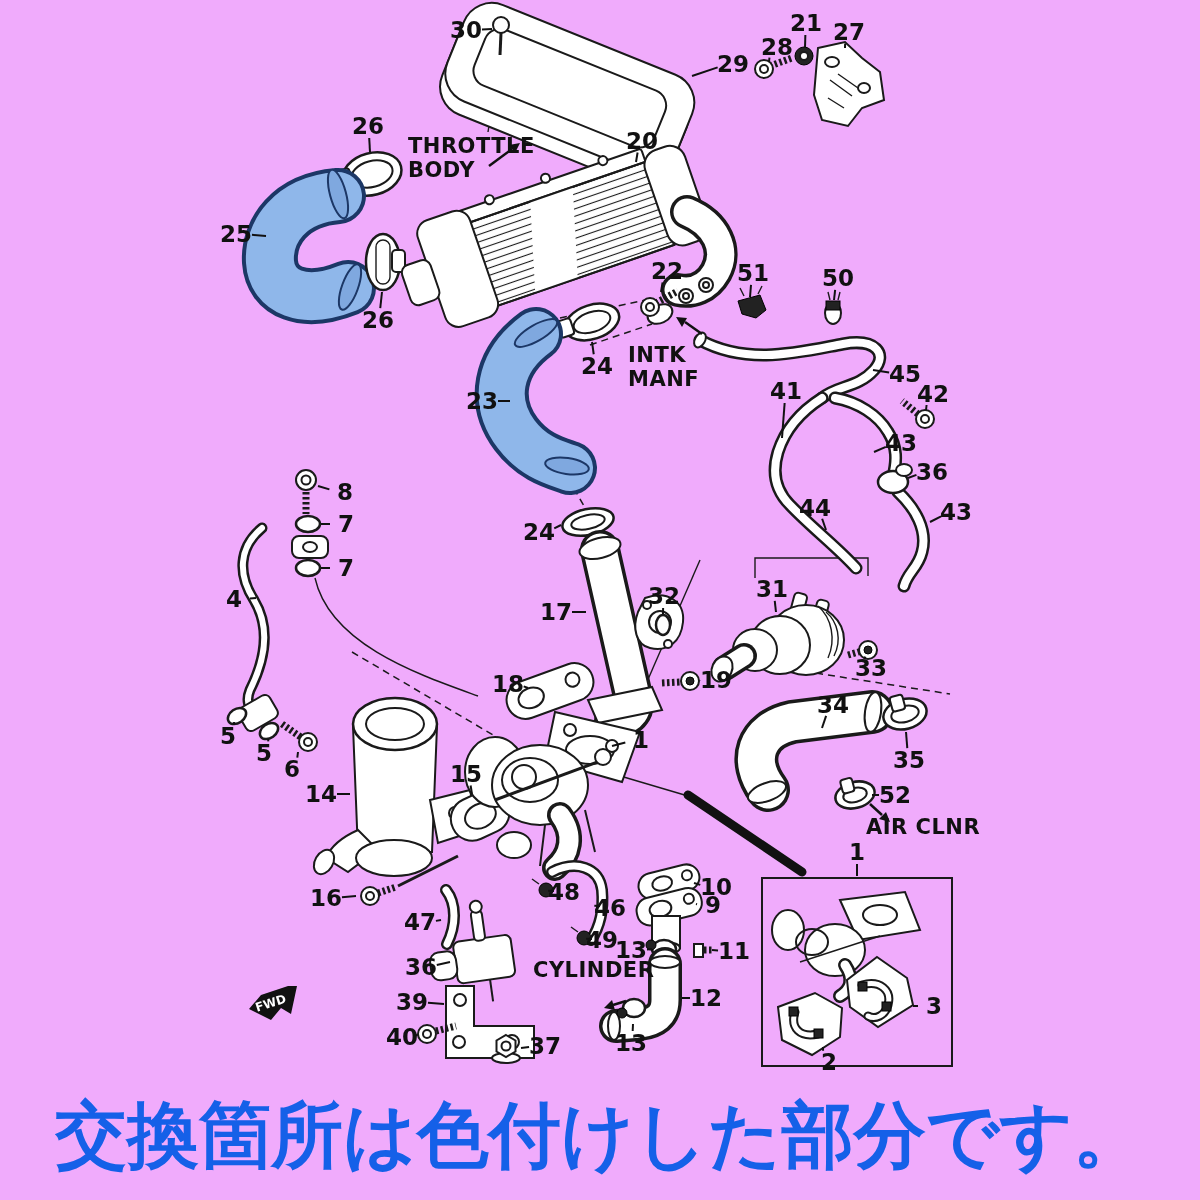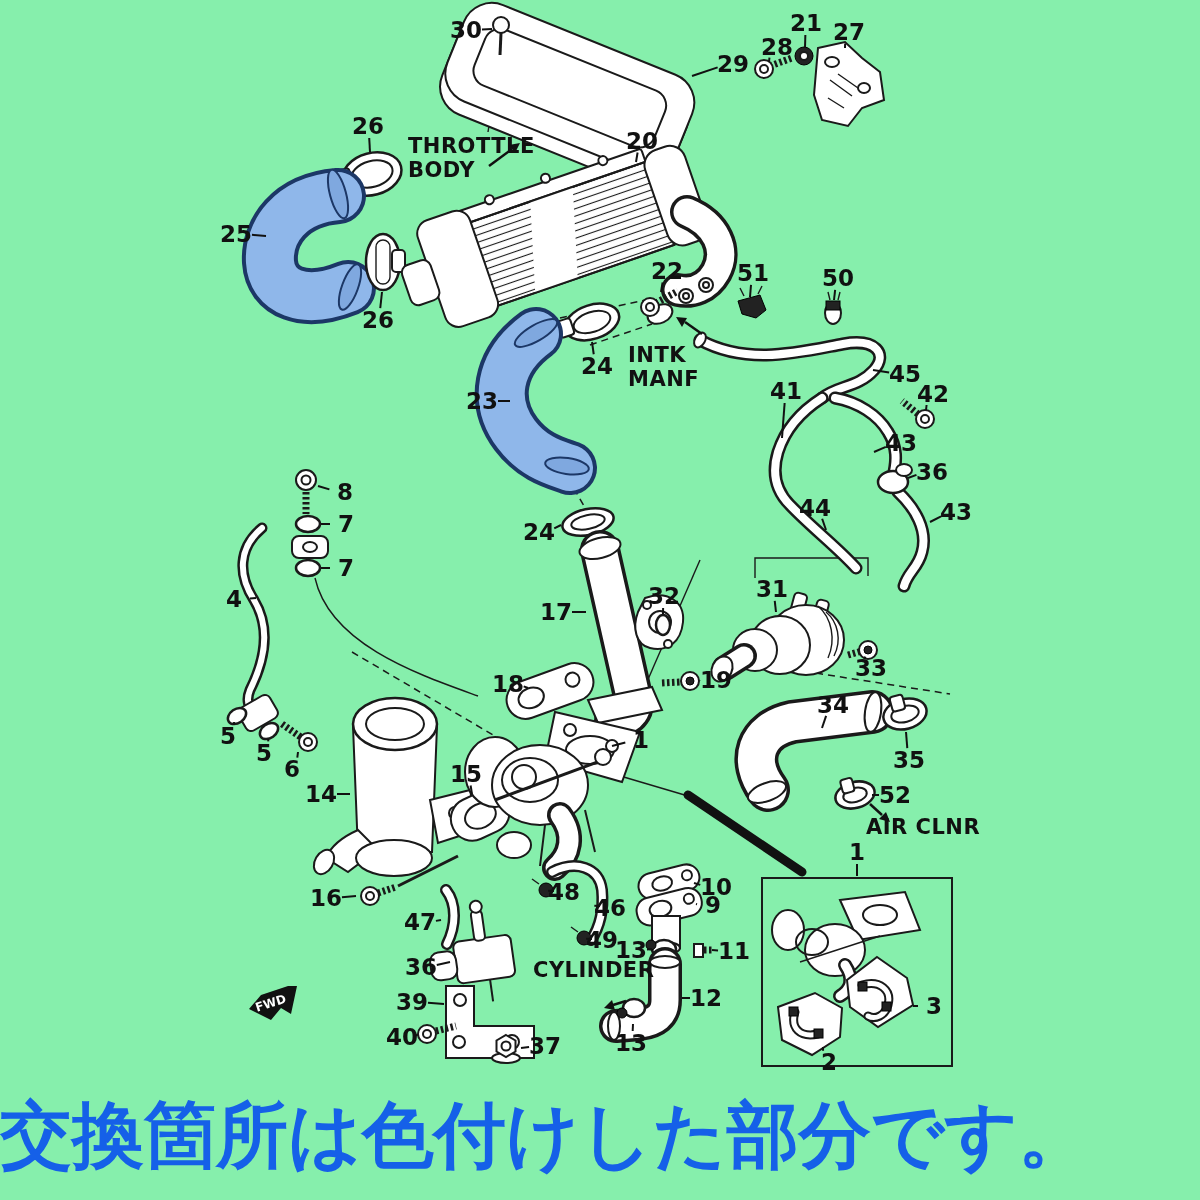--- a/index.html
+++ b/index.html
@@ -1,36 +1,36 @@
 <!DOCTYPE html>
 <html><head>
 <meta charset="utf-8">
 <style>
   html,body{margin:0;padding:0;background:#fff;}
-  .stage{position:relative;width:1200px;height:1200px;background:#86efac;overflow:hidden;
+  .stage{position:relative;width:1200px;height:1200px;background:#f0abfc;overflow:hidden;
          font-family:"DejaVu Sans",sans-serif;}
   svg{position:absolute;left:0;top:0;}
   
   .w  {fill:#ffffff;stroke:#1a1a1a;stroke-width:2;}
   .w25{fill:#ffffff;stroke:#1a1a1a;stroke-width:2.5;}
   .n  {fill:none;stroke:#1a1a1a;stroke-width:2;}
   .n3 {fill:none;stroke:#1a1a1a;stroke-width:3;}
   .thin{fill:none;stroke:#1a1a1a;stroke-width:1.4;}
   .dash{fill:none;stroke:#1a1a1a;stroke-width:1.5;stroke-dasharray:7 5;}
   .dk {fill:#222;stroke:#000;stroke-width:1;}
   .rib{fill:none;stroke:#1a1a1a;stroke-width:7;stroke-dasharray:2.5 2.5;}
   .tubeU{fill:none;stroke:#1a1a1a;stroke-linecap:round;}
   .tubeO{fill:none;stroke:#ffffff;stroke-linecap:round;}
   .hlU{fill:none;stroke:#1c3766;stroke-linecap:round;}
   .hl {fill:none;stroke-linecap:round;} 
   .hlcap{stroke:#1c3766;stroke-width:2;} 
   text.partnum{font-family:"DejaVu Sans",sans-serif;font-weight:bold;font-size:23px;fill:#111;}
   text.ann{font-family:"DejaVu Sans",sans-serif;font-weight:bold;font-size:21px;fill:#111;letter-spacing:.5px;}
   text.fwdtxt{font-family:"DejaVu Sans",sans-serif;font-weight:bold;font-size:12px;fill:#fff;}
-  .caption{position:absolute;left:0;top:1088px;width:1200px;
+  .caption{position:absolute;left:0;top:1088px;width:1200px;text-align:center;
            font-weight:bold;font-size:72px;letter-spacing:0px;white-space:nowrap;
            font-family:"DejaVu Sans",sans-serif;}
 </style>
 </head>
 <body>
 
 <div class="stage">
   <svg id="diagram-svg" width="1200" height="1200" viewBox="0 0 1200 1200">
     <defs>
       <pattern id="fins" width="7" height="7" patternUnits="userSpaceOnUse">

